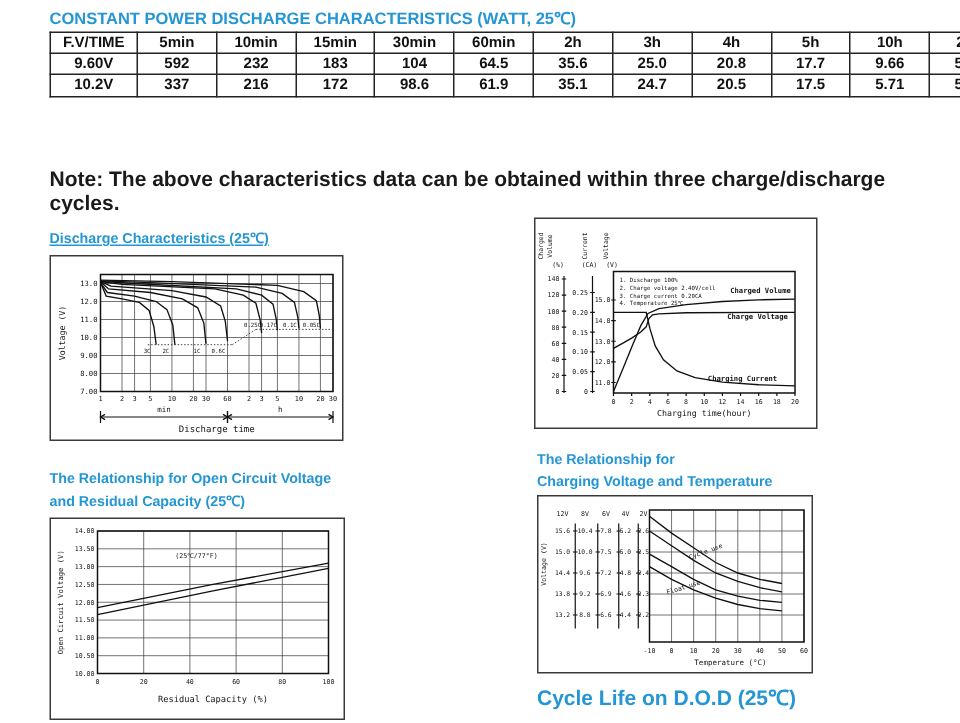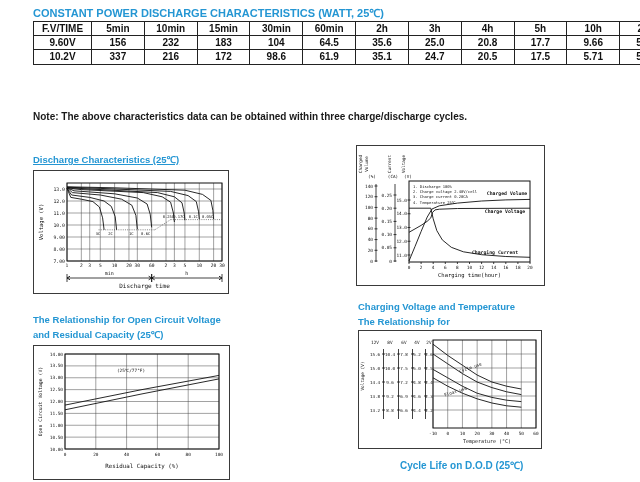--- a/index.html
+++ b/index.html
@@ -3,30 +3,30 @@
 <meta charset="utf-8">
 <style>
   html,body{margin:0;padding:0}
   body{width:640px;height:482px;background:#fff;position:relative;overflow:hidden;
        font-family:"Liberation Sans",sans-serif;}
   .blue-title{position:absolute;color:#2496d3;font-weight:bold;font-size:9.5px;line-height:15px;}
   #main-title{left:33px;top:6px;font-size:11px;}
   #data-table{position:absolute;left:33px;top:21px;width:640px;border-collapse:collapse;table-layout:fixed;}
   #data-table th,#data-table td{border:1.6px solid #222;font-size:10px;font-weight:bold;
        text-align:center;height:13.2px;padding:0;color:#111;overflow:hidden;}
-  #note{position:absolute;left:33px;top:111px;font-size:10px;color:#1a1a1a;font-weight:600;margin:0;}
+  #note{position:absolute;left:33px;top:111px;font-size:14px;color:#1a1a1a;font-weight:600;margin:0;}
   .chart-box{position:absolute;border:1.5px solid #3a3a3a;background:#fff;}
   #box1{left:33px;top:170px;width:194px;height:122px;}
   #box2{left:356px;top:145px;width:187px;height:139px;}
   #box3{left:33px;top:345px;width:195px;height:133px;}
   #box4{left:358px;top:330px;width:182px;height:117px;}
   #t1{left:33px;top:152px;text-decoration:underline;}
   #t3{left:33px;top:312px;}
   #t4{left:358px;top:299px;}
-  #t5{left:358px;top:458px;font-size:10px;margin-left:42px;}
+  #t5{left:358px;top:458px;font-size:14px;}
   svg{display:block}
   svg text{font-family:"DejaVu Sans Mono",monospace;fill:#111;}
   .grid{stroke:#444;stroke-width:0.5;}
   .axisline{stroke:#111;stroke-width:0.8;fill:none;}
   .curve{stroke:#111;stroke-width:0.9;fill:none;}
   .plotbox{fill:none;stroke:#111;stroke-width:1;}
   .dotted{stroke:#333;stroke-width:0.6;stroke-dasharray:1,1.2;}
 </style>
 </head>
 <body>
@@ -47,21 +47,21 @@
           <th>3h</th>
           <th>4h</th>
           <th>5h</th>
           <th>10h</th>
           <th>20h</th>
         </tr>
       </thead>
     <tbody id="tbody-rows">
         <tr>
           <td>9.60V</td>
-          <td>156</td>
+          <td>592</td>
           <td>232</td>
           <td>183</td>
           <td>104</td>
           <td>64.5</td>
           <td>35.6</td>
           <td>25.0</td>
           <td>20.8</td>
           <td>17.7</td>
           <td>9.66</td>
           <td>5.18</td>
@@ -292,22 +292,22 @@
         <rect x="31" y="8" width="154" height="95" class="plotbox"></rect>
         <text x="8" y="55.5" font-size="4.8" text-anchor="middle" transform="rotate(-90 8 55.5)">Open Circuit Voltage (V)</text>
         <path d="M31.0 59.1 L108.0 43.6 L185.0 29.4" class="curve"></path>
         <path d="M31.0 63.8 L108.0 47.9 L185.0 32.9" class="curve"></path>
         <text x="97" y="26" font-size="4.4" text-anchor="middle">(25℃/77°F)</text>
         <text x="108" y="122" font-size="5.8" text-anchor="middle">Residual Capacity (%)</text>
       </svg>
   </div>
 
   <div id="t4" class="blue-title">
+    <div>The Relationship for</div>
     <div>Charging Voltage and Temperature</div>
-    <div>The Relationship for</div>
   </div>
   <div id="box4" class="chart-box">
     <svg id="svg4" width="182" height="117">
         <text x="5" y="45" font-size="4.4" text-anchor="middle" transform="rotate(-90 5 45)">Voltage (V)</text>
         <text x="16" y="13" font-size="4.4" text-anchor="middle">12V</text>
         <text x="31" y="13" font-size="4.4" text-anchor="middle">8V</text>
         <text x="45" y="13" font-size="4.4" text-anchor="middle">6V</text>
         <text x="58" y="13" font-size="4.4" text-anchor="middle">4V</text>
         <text x="70" y="13" font-size="4.4" text-anchor="middle">2V</text>
         <text x="16" y="24.6" font-size="4.2" text-anchor="middle">15.6</text>

